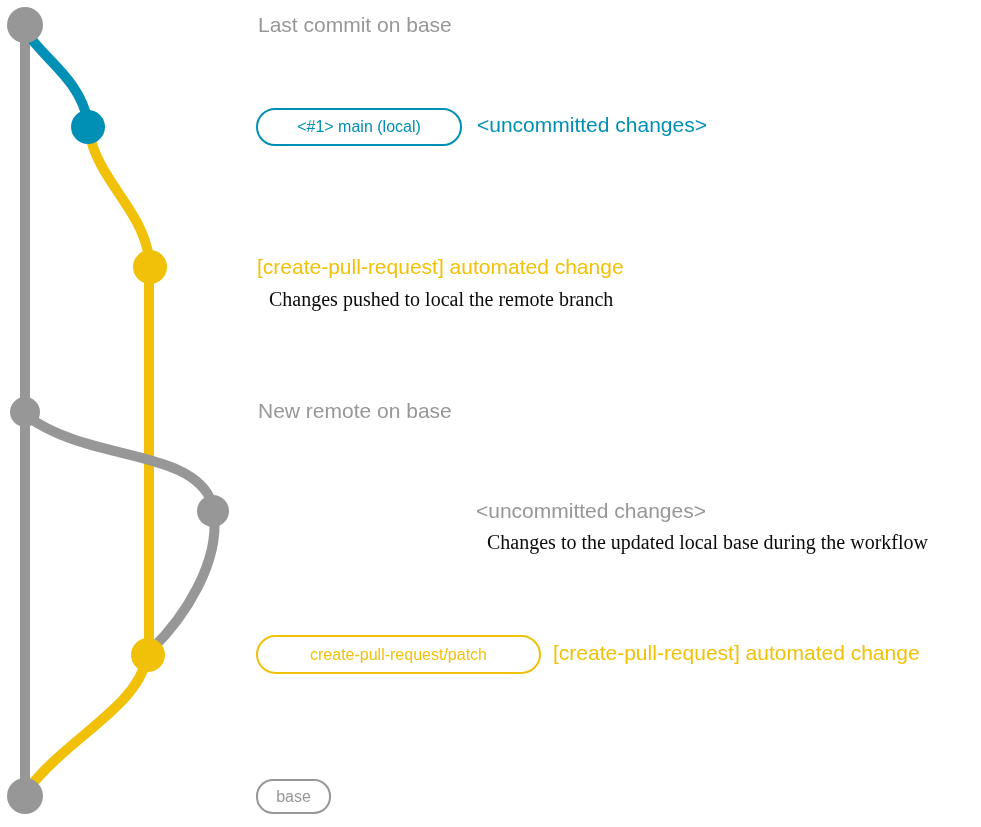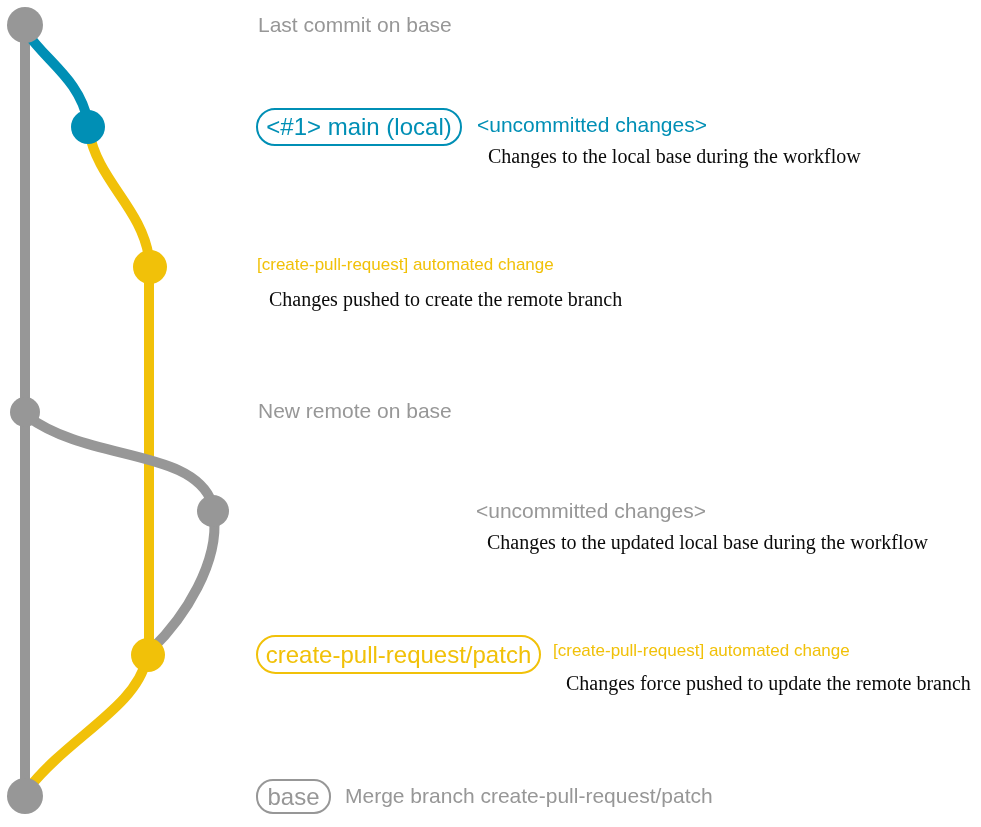--- a/index.html
+++ b/index.html
@@ -22,34 +22,34 @@
   .dot-yellow { fill: var(--yellow); }
 
   .abs { position: absolute; white-space: nowrap; }
 
   .caption {
     font-size: 21px;
     color: var(--gray);
   }
   .title-blue   { font-size: 21px; color: var(--blue); }
   .title-gray   { font-size: 21px; color: var(--gray); }
-  .title-yellow { font-size: 17px; color: var(--yellow); }
+  .title-yellow { font-size: 21px; color: var(--yellow); }
 
   .desc {
     font-family: "Liberation Serif", serif;
     font-size: 20px;
     color: #0a0a0a;
   }
 
   .tag {
     display: flex;
     align-items: center;
     justify-content: center;
     box-sizing: border-box;
-    font-size: 24px;
+    font-size: 16px;
     background: #ffffff;
   }
   .tag-blue {
     border: 2px solid var(--blue);
     color: var(--blue);
     border-radius: 19px;
   }
   .tag-gray {
     border: 2px solid var(--gray);
     color: var(--gray);
@@ -88,30 +88,27 @@
     <circle cx="25" cy="412" r="15" class="dot-gray"></circle>
     <circle cx="213" cy="511" r="16" class="dot-gray"></circle>
     <circle cx="148" cy="655" r="17" class="dot-yellow"></circle>
     <circle cx="25" cy="796" r="18" class="dot-gray"></circle>
   </svg>
 
   <div class="abs caption" style="left:258px; top:13px;">Last commit on base</div>
 
   <div class="abs tag tag-blue" style="left:256px; top:108px; width:206px; height:38px;">&lt;#1&gt; main (local)</div>
   <div class="abs title-blue" style="left:477px; top:113px;">&lt;uncommitted changes&gt;</div>
-  <div class="abs desc" style="left:488px; top:145px;">Changes to the local base during the workflow</div>
 
   <div class="abs title-yellow" style="left:257px; top:255px;">[create-pull-request] automated change</div>
-  <div class="abs desc" style="left:269px; top:288px;">Changes pushed to create the remote branch</div>
+  <div class="abs desc" style="left:269px; top:288px;">Changes pushed to local the remote branch</div>
 
   <div class="abs caption" style="left:258px; top:399px;">New remote on base</div>
 
   <div class="abs title-gray" style="left:476px; top:499px;">&lt;uncommitted changes&gt;</div>
   <div class="abs tag tag-yellow" style="left:256px; top:635px; width:285px; height:39px;">create-pull-request/patch</div>
 
   <div class="abs desc" style="left:487px; top:531px;">Changes to the updated local base during the workflow</div>
   <div class="abs title-yellow" style="left:553px; top:641px;">[create-pull-request] automated change</div>
-  <div class="abs desc" style="left:566px; top:672px;">Changes force pushed to update the remote branch</div>
 
   <div class="abs tag tag-gray" style="left:256px; top:779px; width:75px; height:35px; border-radius:17px;">base</div>
-  <div class="abs caption" style="left:345px; top:784px;">Merge branch create-pull-request/patch</div>
 
 </div>
 
 </body></html>

